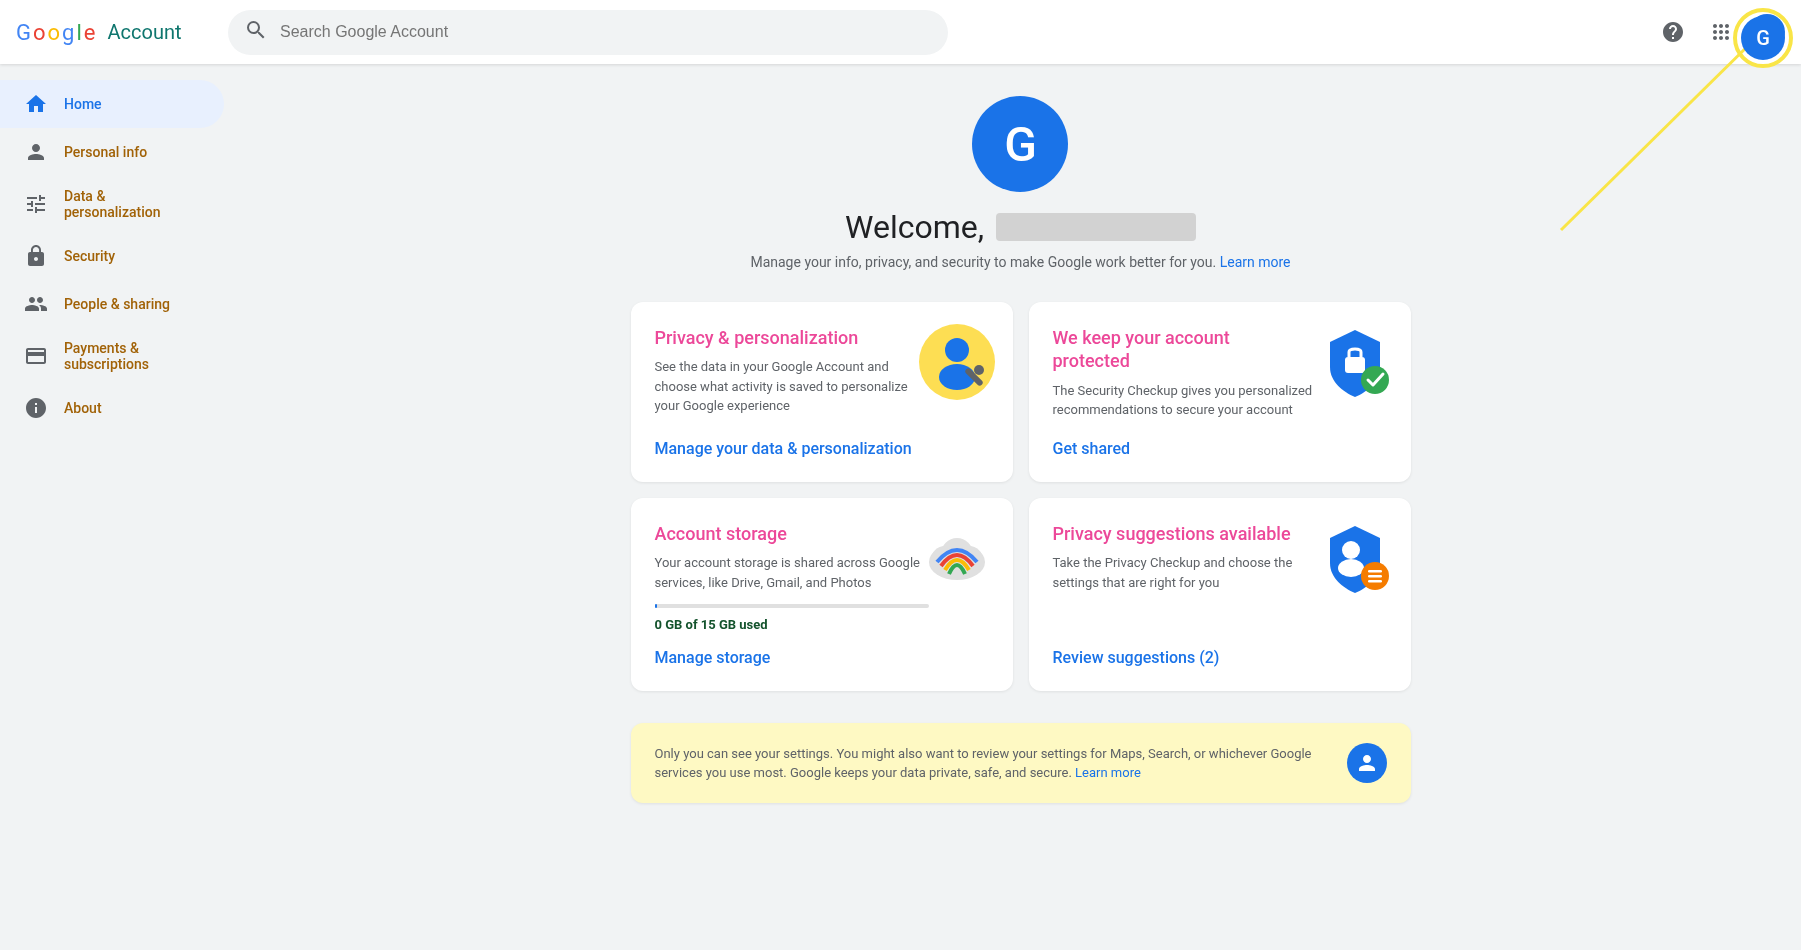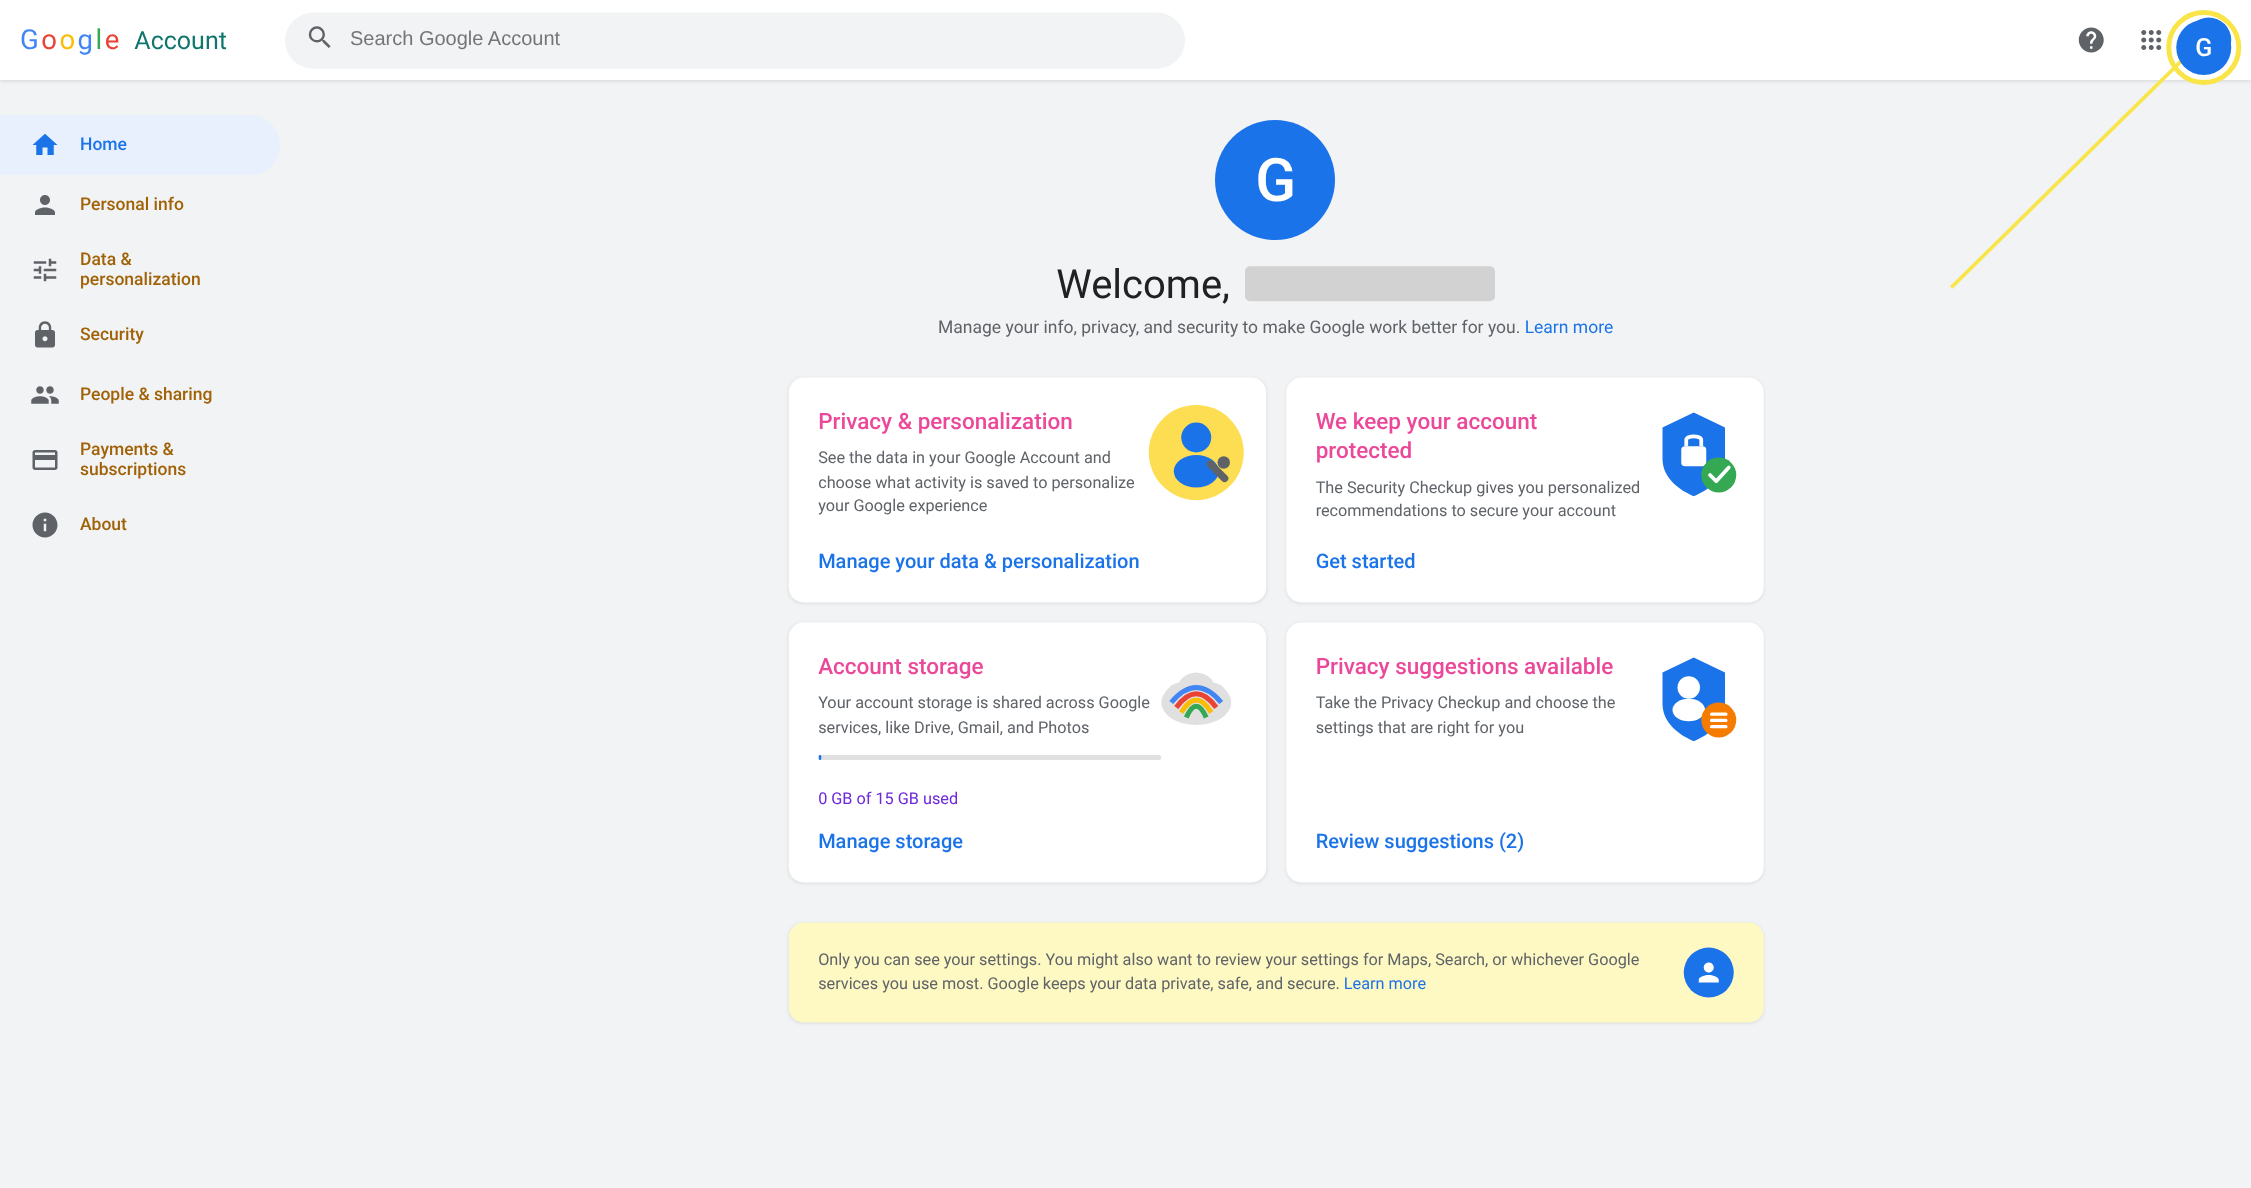--- a/index.html
+++ b/index.html
@@ -111,21 +111,21 @@
       min-height: calc(950px - 64px);
     }
 
     
     .sidebar {
       width: 240px;
       min-width: 240px;
       padding: 16px 0;
       background: transparent;
       position: fixed;
-      top: 76px;
+      top: 64px;
       bottom: 0;
       overflow-y: auto;
     }
     .sidebar-item {
       display: flex;
       align-items: center;
       gap: 16px;
       padding: 12px 24px;
       cursor: pointer;
       border-radius: 0 24px 24px 0;
@@ -269,22 +269,23 @@
       width: 100%;
     }
     .storage-bar-fill {
       height: 4px;
       background: #1a73e8;
       border-radius: 2px;
       width: 1%;
     }
     .storage-label {
       font-size: 13px;
-      color: #6d28d9;
-      margin-top: 20px;
+      color: #14532d;
+      margin-top: 5px;
+      font-weight: bold;
     }
 
     
     .footer-info {
       display: flex;
       align-items: center;
       gap: 24px;
       background: #fef9c3;
       border-radius: 12px;
       padding: 20px 24px;
@@ -483,21 +484,21 @@
 
             <rect x="54" y="44" width="6" height="22" rx="3" fill="#5f6368" transform="rotate(-45 57 55)"></rect>
             <circle cx="62" cy="48" r="5" fill="#5f6368"></circle>
           </svg>
         </div>
       </div>
 
       <div class="card">
         <div class="card-title">We keep your account protected</div>
         <div class="card-desc">The Security Checkup gives you personalized recommendations to secure your account</div>
-        <a href="#" class="card-link">Get started</a>
+        <a href="#" class="card-link">Get shared</a>
         <div class="card-illustration">
           <svg viewBox="0 0 80 80" width="80" height="80">
 
             <path d="M40 8 L65 20 L65 45 C65 60 52 70 40 75 C28 70 15 60 15 45 L15 20 Z" fill="#1a73e8"></path>
 
             <rect x="30" y="35" width="20" height="16" rx="3" fill="#fff"></rect>
             <path d="M34 35 V30 C34 26 46 26 46 30 V35" stroke="#fff" stroke-width="3" fill="none"></path>
 
             <circle cx="60" cy="58" r="14" fill="#34A853"></circle>
             <path d="M53 58 L58 63 L68 52" stroke="#fff" stroke-width="3" fill="none" stroke-linecap="round" stroke-linejoin="round"></path>

